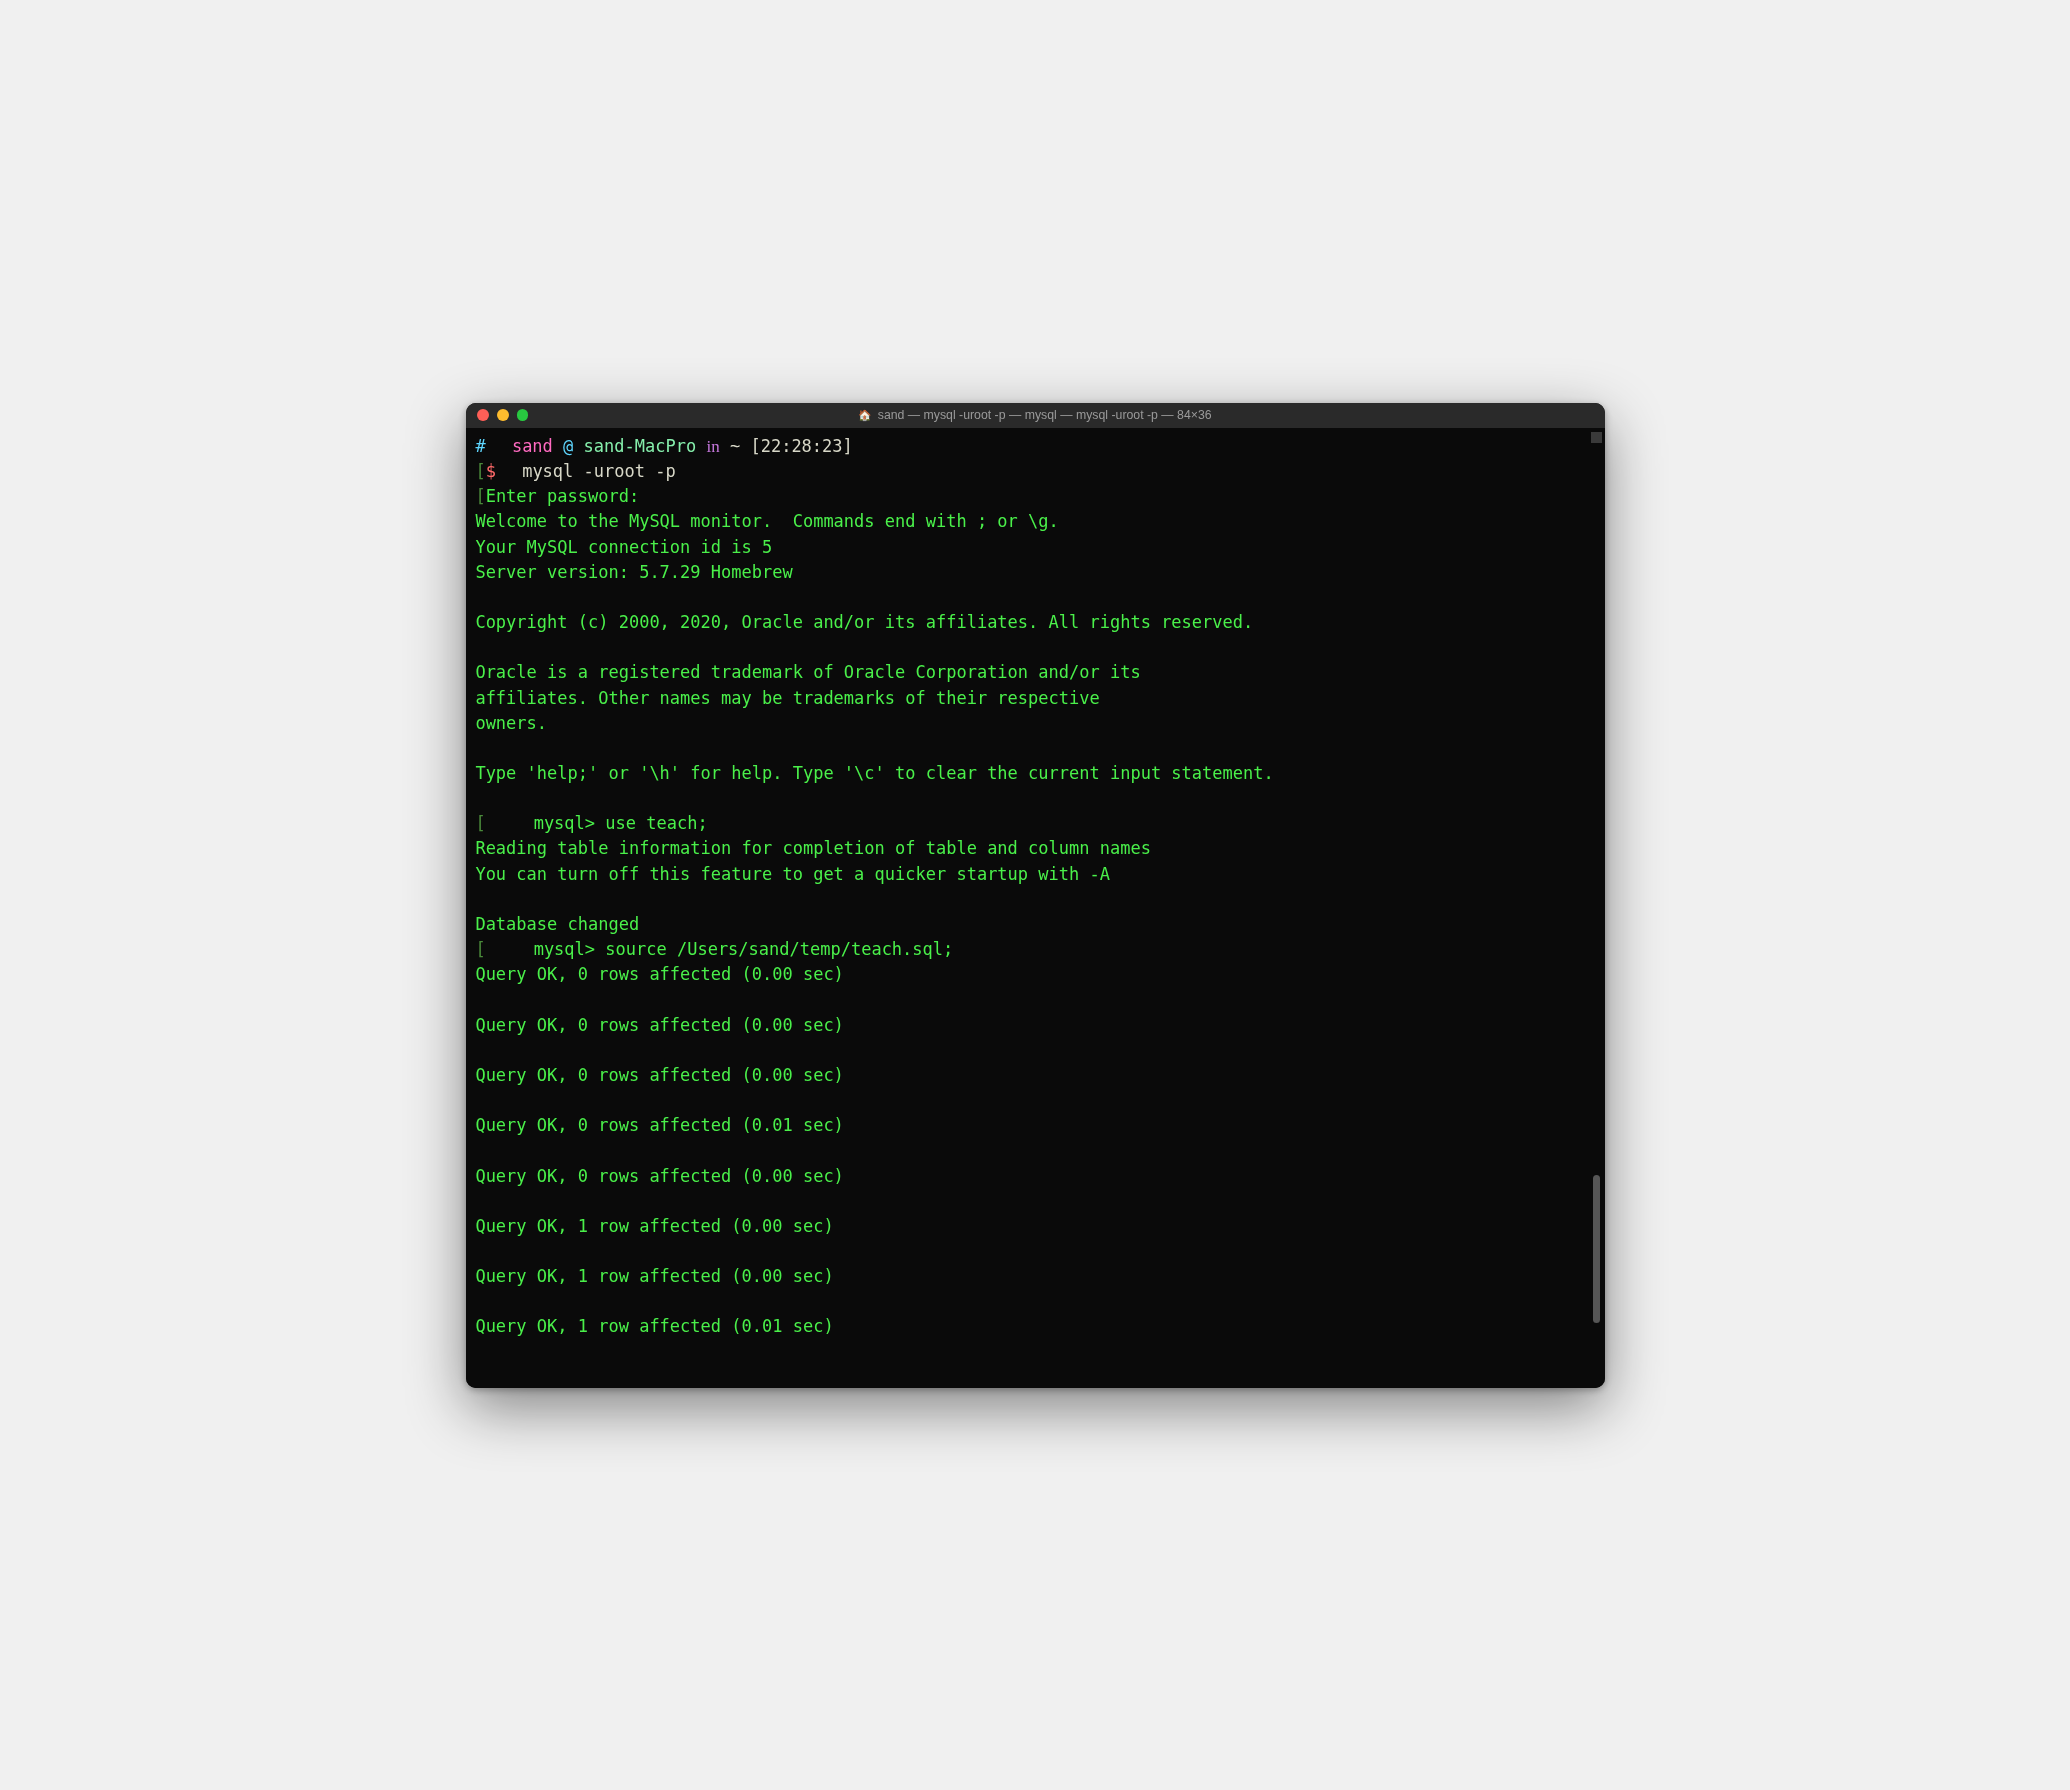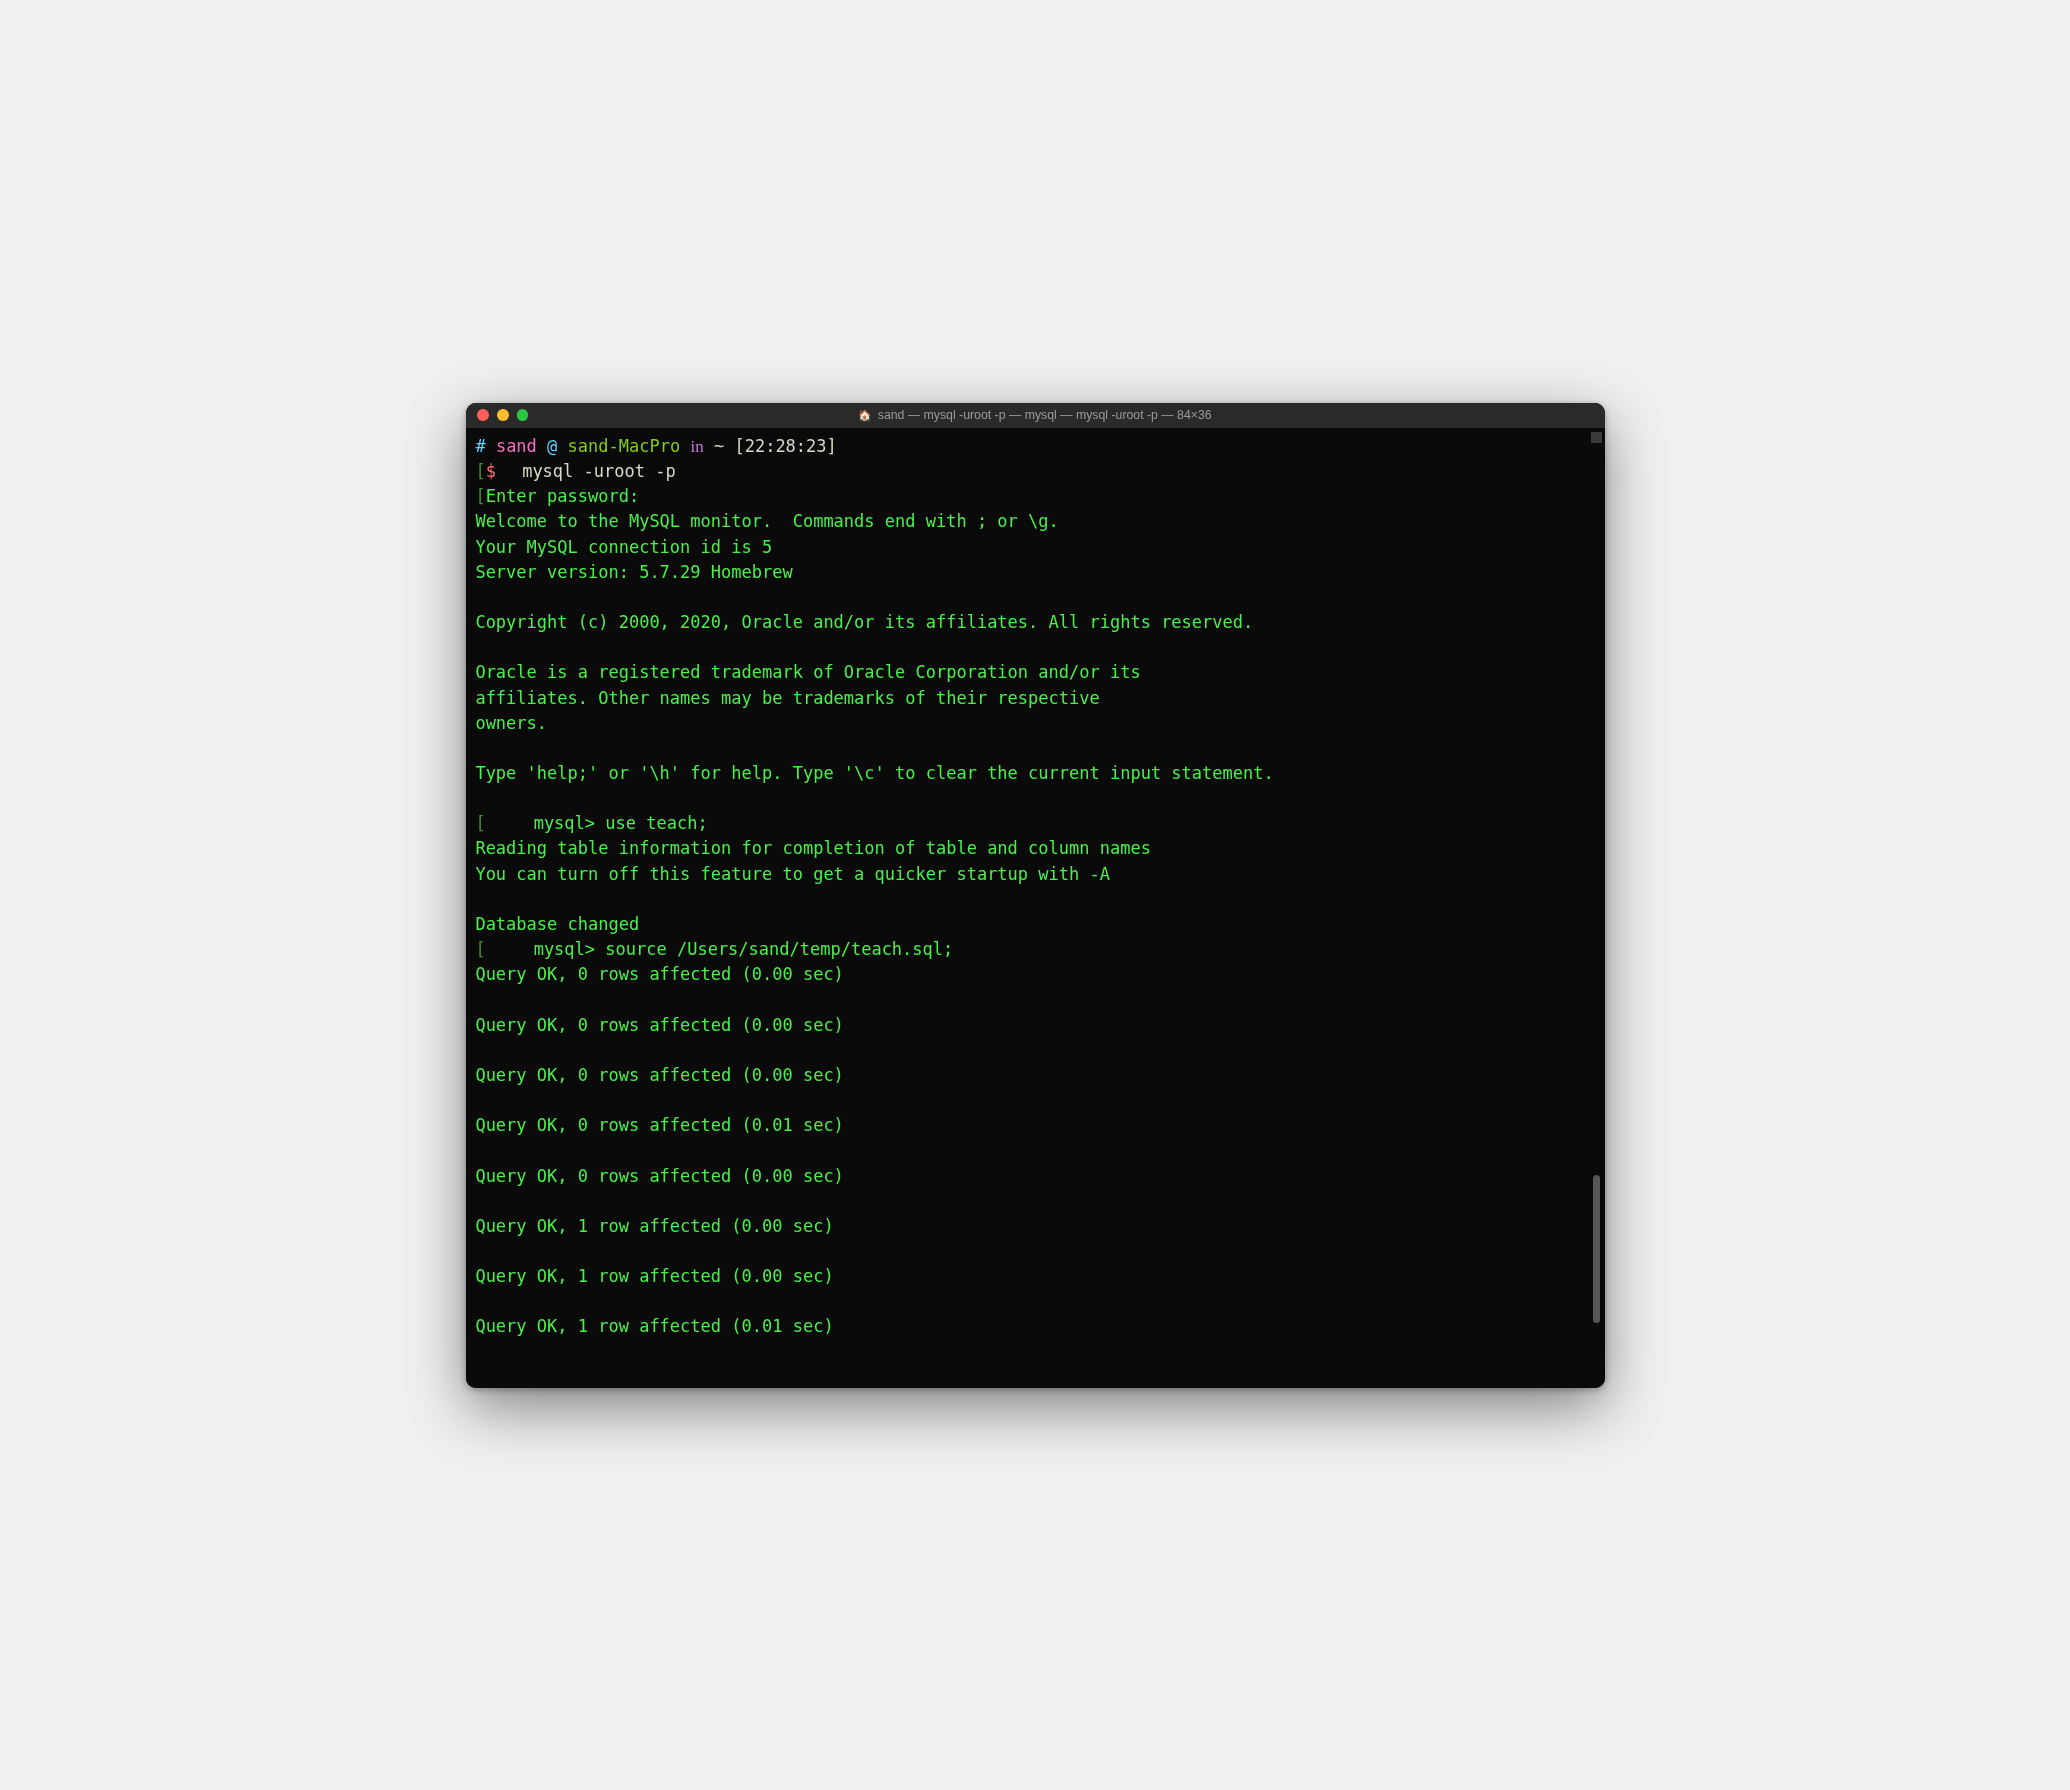--- a/index.html
+++ b/index.html
@@ -92,23 +92,23 @@
       position: absolute;
       top: 2px;
     }
     .scrollbar-thumb {
       width: 6.9px;
       background: #565656;
       border-radius: 3.9px;
       position: absolute;
     }
     .c-hash { color: #5fd7ff; }
-    .c-user { color: #ff6ac1; }
+    .c-user { color: #ff6ac1; margin-left: 16px; }
     .c-at { color: #5fd7ff; }
-    .c-host { color: #84cc16; }
+    .c-host { color: #86efac; }
     .c-in { color: #c678dd; font-family: Liberation Serif, serif; }
     .c-path { color: #d8d8c8; }
     .c-time { color: #d8d8c8; }
     .c-dollar { color: #ff6a6a; }
     .c-cmd { color: #d8d8c8; margin-left: 16px; }
     .c-green { color: #4af04a; }
     .c-mysql-prompt { color: #4af04a; padding-left: 48px; }
     .rbr { color: #4a8a3a; }
   </style>
 </head>

